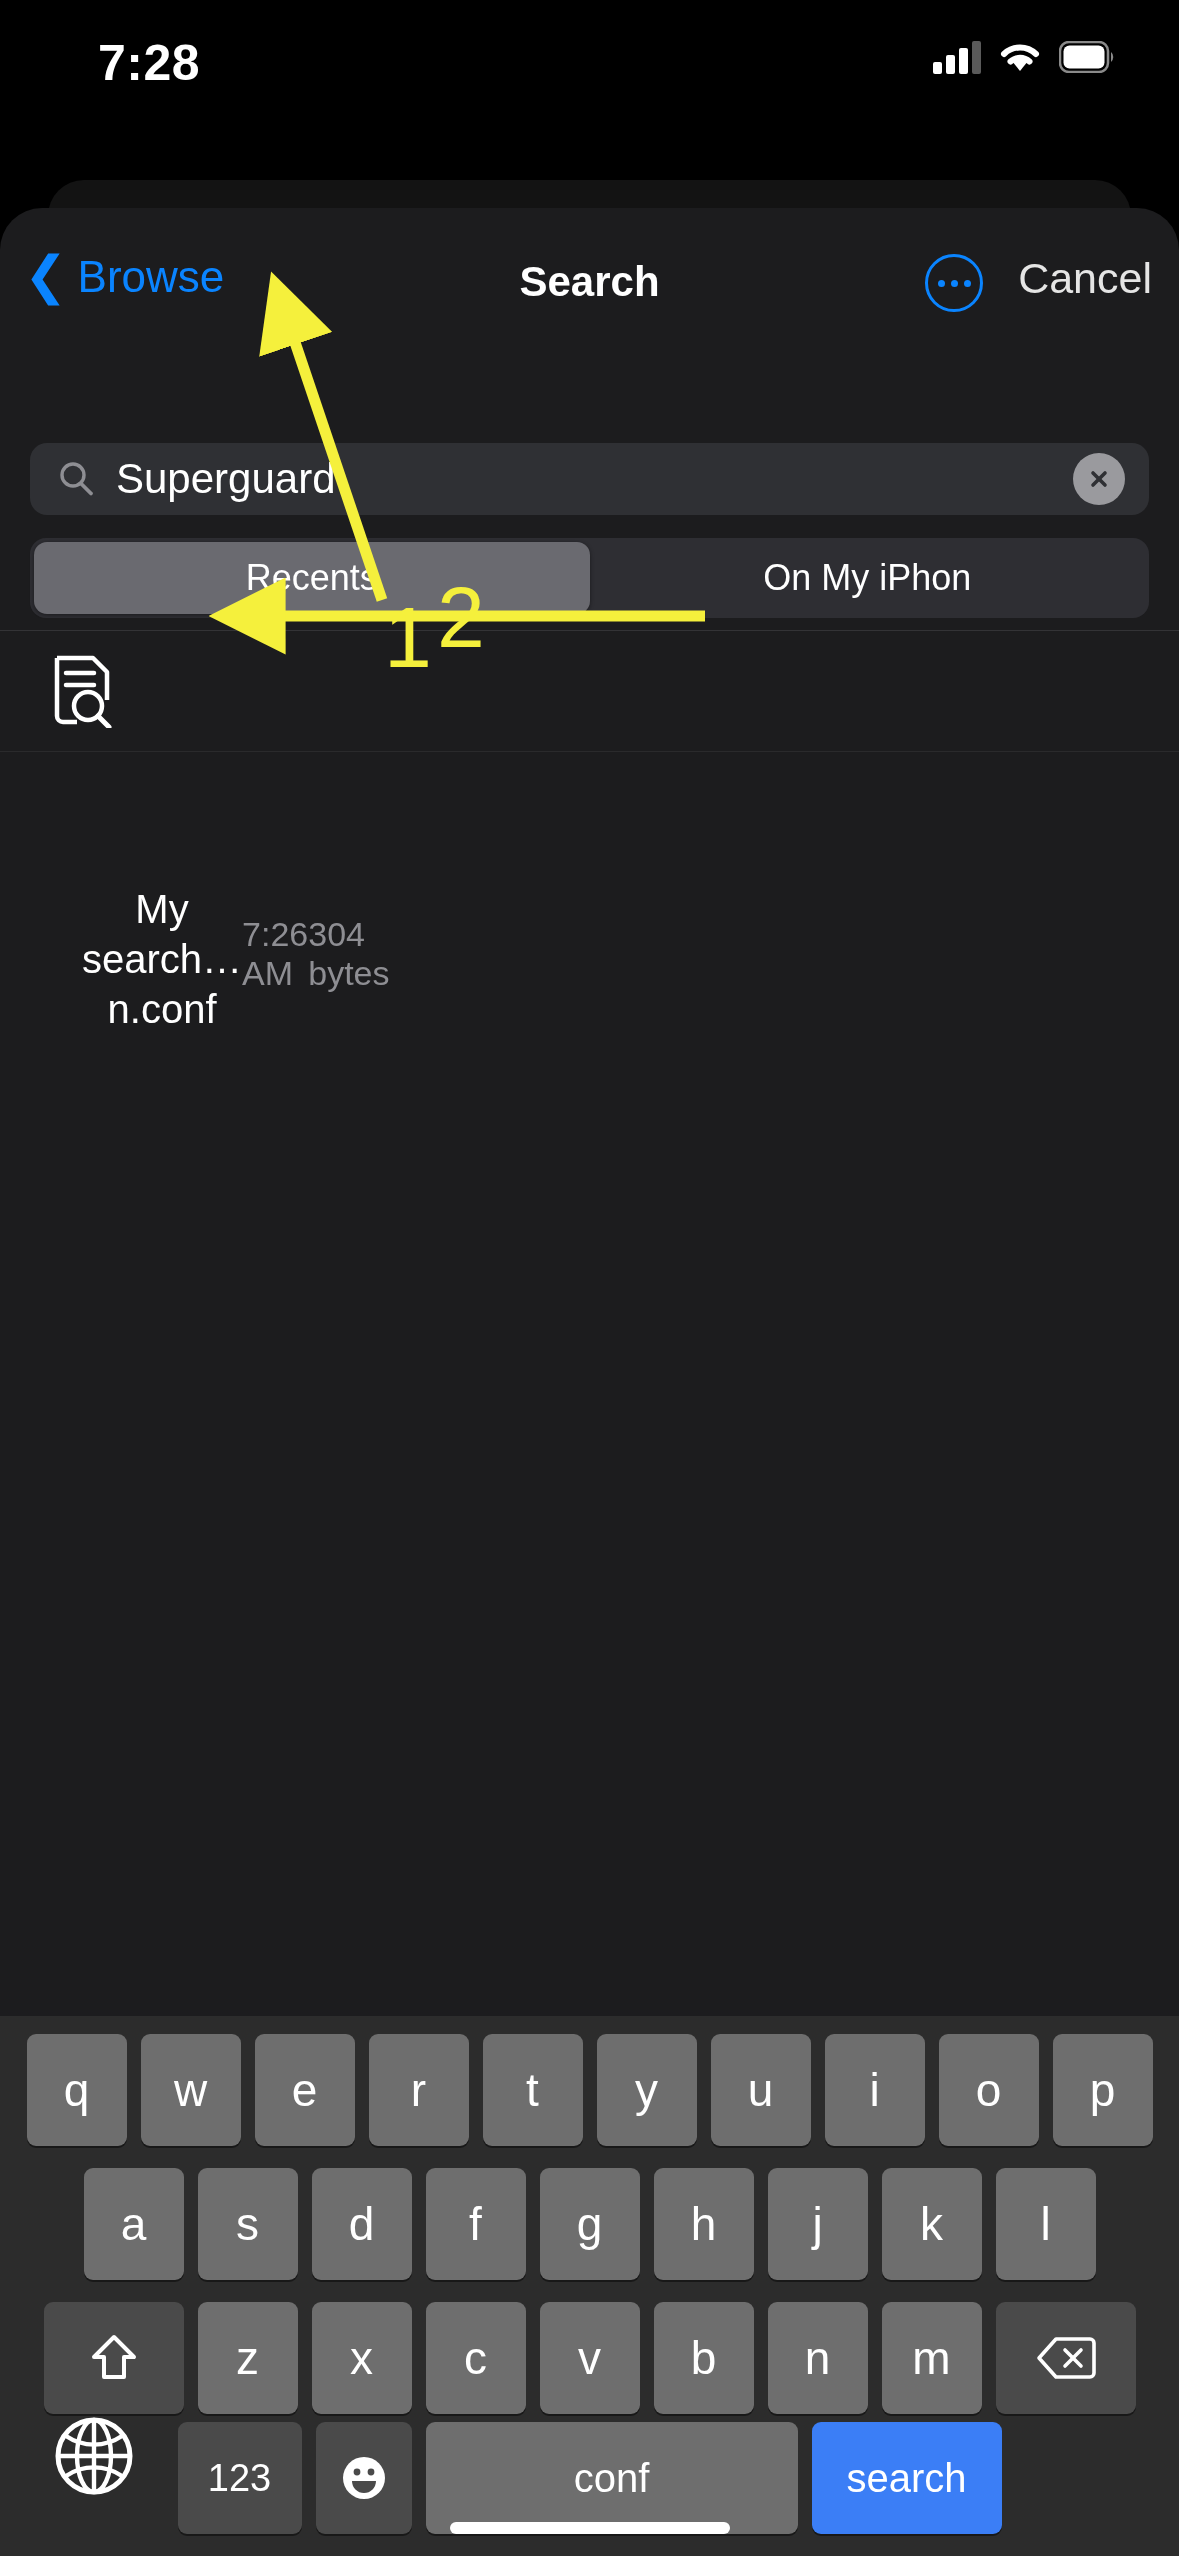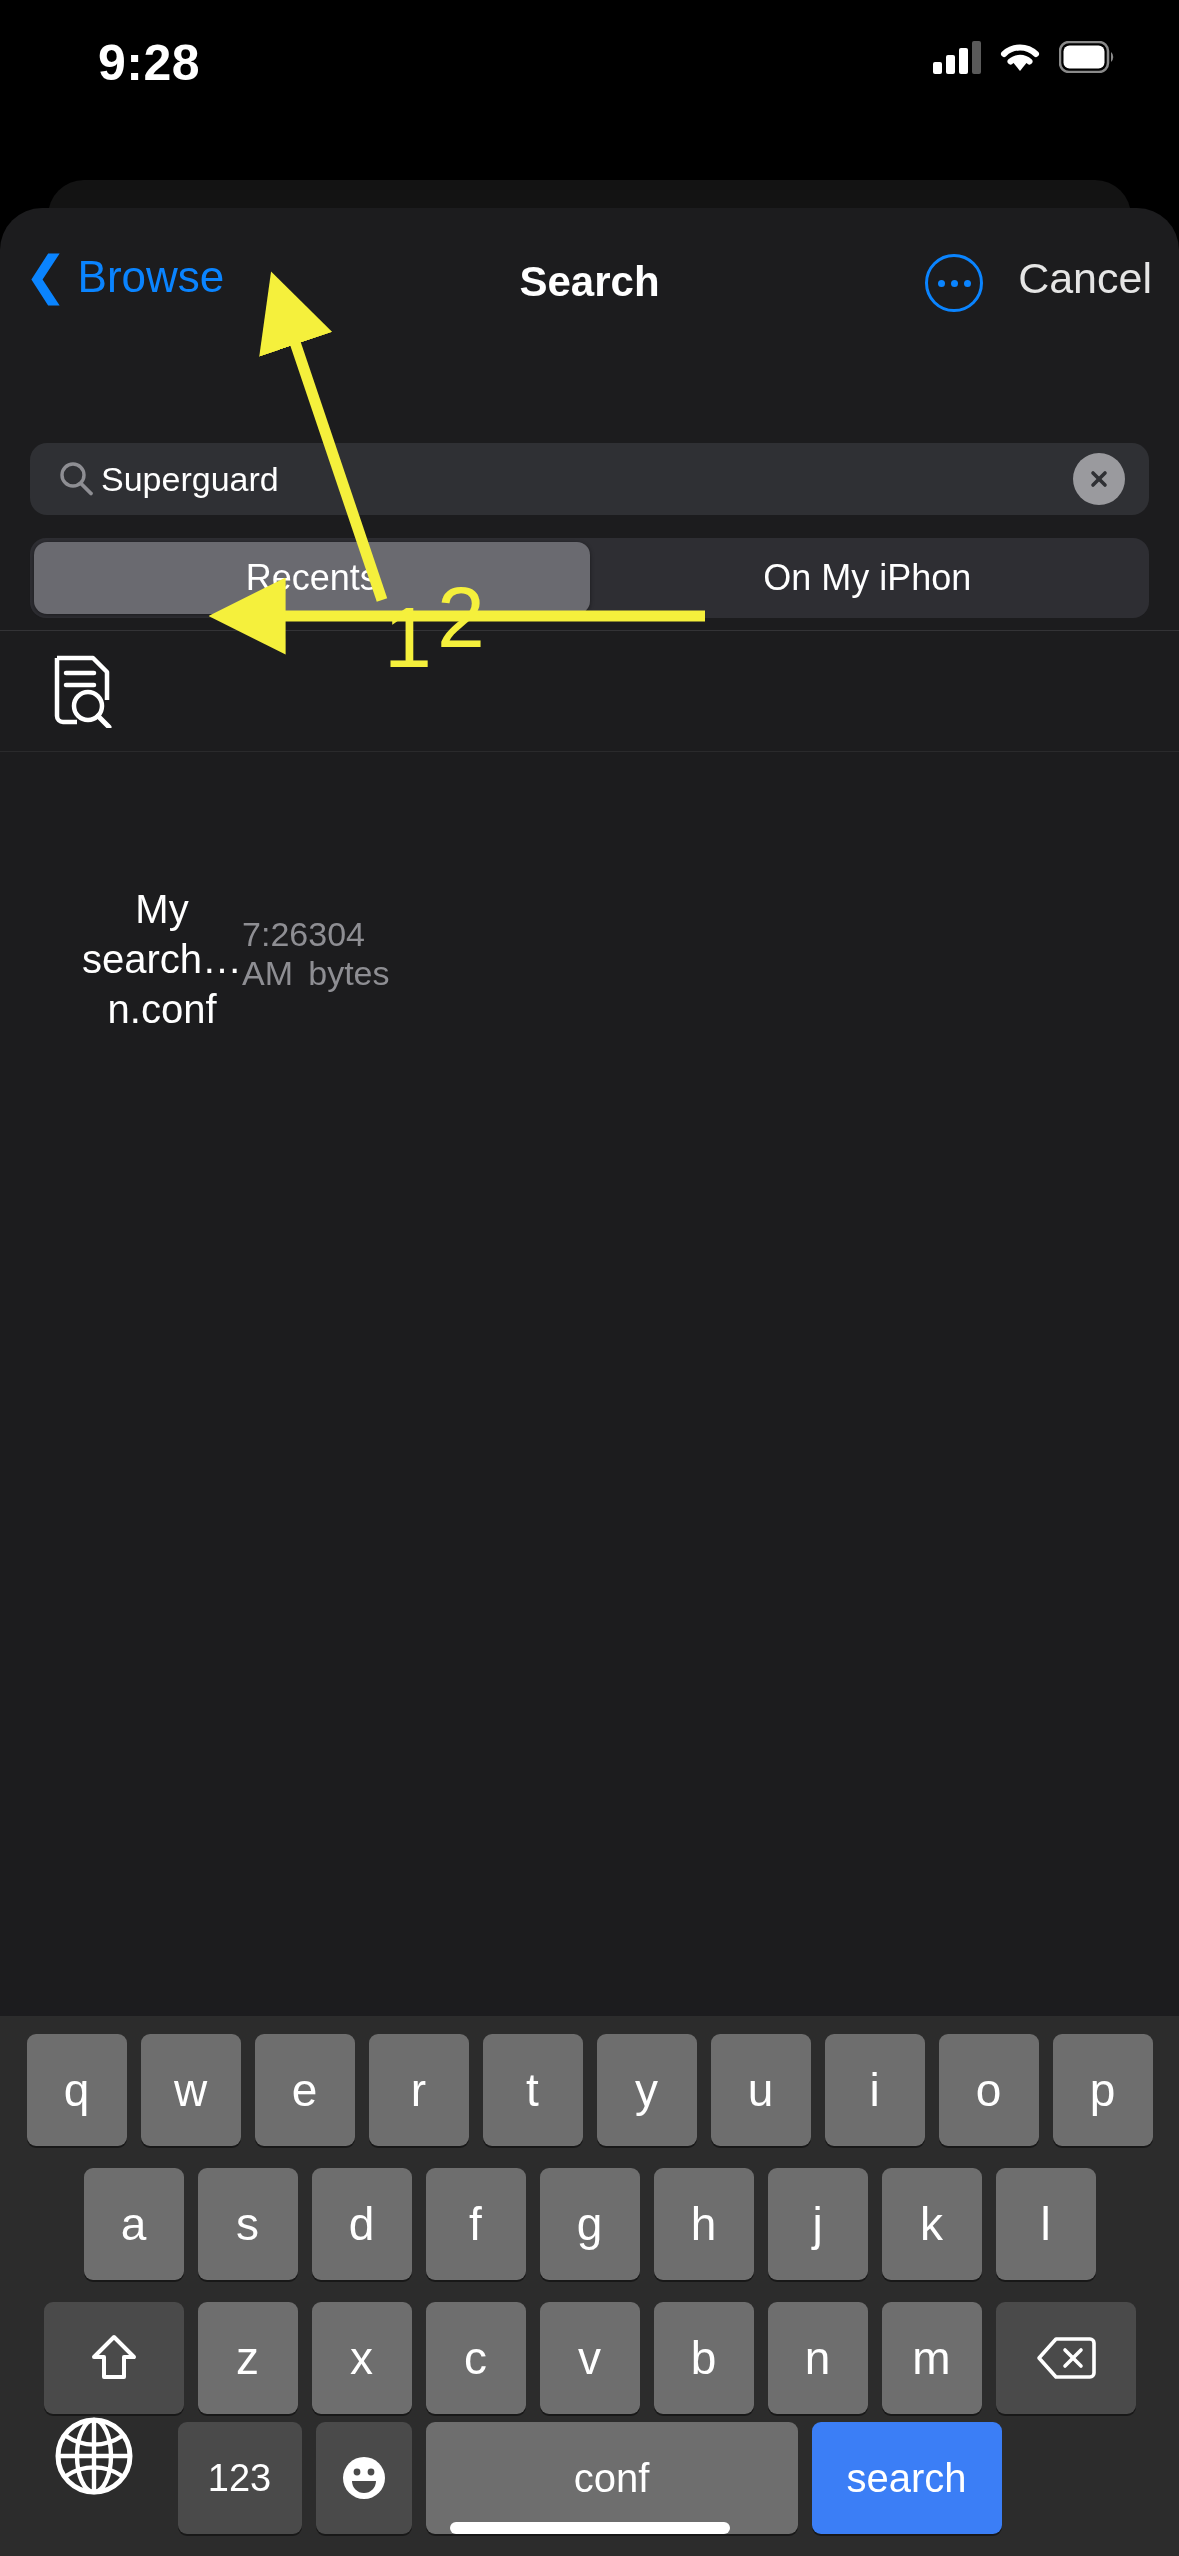--- a/index.html
+++ b/index.html
@@ -65,21 +65,21 @@
     color:#e5e5e5; font-size:43px;
   }
 
   
   #search-bar{
     position:absolute; left:30px; top:235px; width:1119px; height:72px;
     background:#2f3034; border-radius:17px; display:flex; align-items:center;
   }
   #search-icon{ margin-left:26px; width:40px; height:40px; flex:0 0 auto; }
   #search-value{
-    margin-left:5px; color:#fff; font-size:34px; flex:1 1 auto;
+    margin-left:20px; color:#fff; font-size:42px; flex:1 1 auto;
     white-space:nowrap; overflow:hidden;
   }
   #search-clear{
     margin-right:24px; width:52px; height:52px; border-radius:50%;
     background:#9a9a9e; display:flex; align-items:center; justify-content:center;
     flex:0 0 auto;
   }
 
   
   #segmented{
@@ -168,21 +168,21 @@
   #annotations{ position:absolute; inset:0; pointer-events:none; }
   .anno-num{
     position:absolute; color:#f5f03c; font-size:86px; font-weight:300;
     font-family:"Liberation Sans", sans-serif;
   }
 </style>
 </head>
 <body>
 
 <div id="status-bar">
-  <div id="status-time">9:28</div>
+  <div id="status-time">7:28</div>
   <div id="status-right">
     <span class="bars">
         <i></i>
         <i></i>
         <i></i>
         <i></i>
       </span>
     <svg width="44" height="34" viewBox="0 0 44 34">
       <path d="M22 31 L14 21 a12 12 0 0 1 16 0 Z" fill="#fff"></path>
       <path d="M6 14 a23 23 0 0 1 32 0" stroke="#fff" stroke-width="6" fill="none" stroke-linecap="round"></path>

